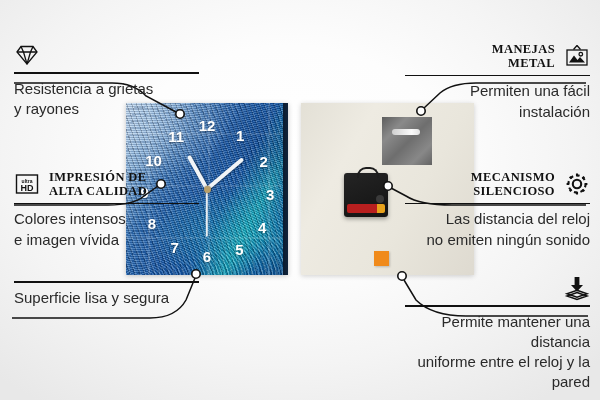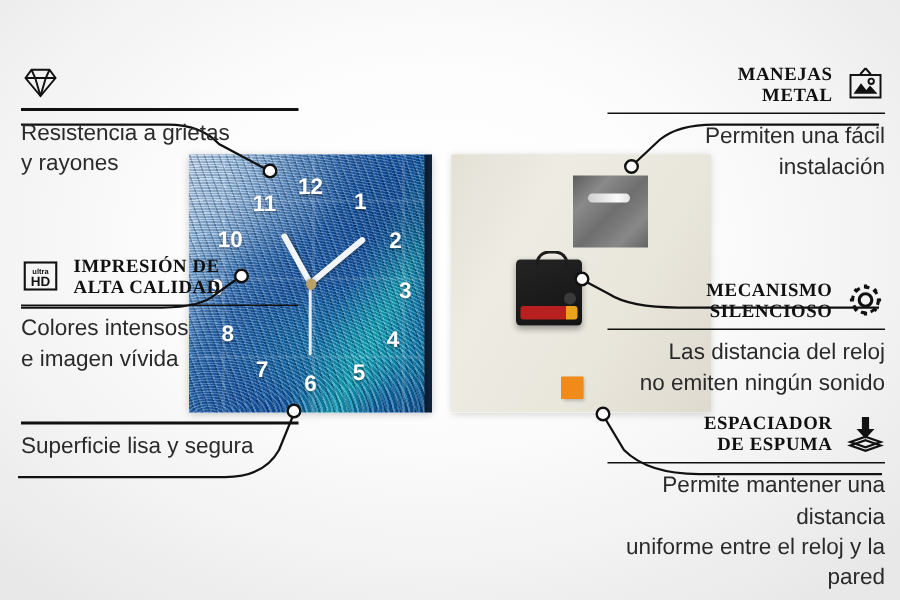--- a/index.html
+++ b/index.html
@@ -102,21 +102,21 @@
   .feat .rule{height:1.6px;background:#111;margin:4px 0 5px;}
   .feat .desc{font-family:Liberation Sans, sans-serif;font-size:15px;
     line-height:1.35;color:#2a2a2a;}
   .ico{flex:0 0 auto;width:26px;height:26px;display:block;}
   .ico svg{display:block;width:26px;height:26px;}
 
   #f-vidrio{top:42px;}
   #f-impresion{top:170px;}
   #f-bordes{top:277px;}
   #f-manejas{top:42px;}
-  #f-mecanismo{top:186px;}
+  #f-mecanismo{top:170px;}
   #f-espaciador{top:275px;}
 </style>
 </head>
 <body>
 
 <div id="stage">
 
   <div id="product">
 
     <div class="panel" id="front">
@@ -270,24 +270,20 @@
     </div>
     <div class="rule"></div>
     <div class="desc">
       <div>Las distancia del reloj</div>
       <div>no emiten ningún sonido</div>
     </div>
   </div>
 
   <div class="feat right" id="f-espaciador">
     <div class="head">
-      <div class="ttl">
-        <div>ESPACIADOR</div>
-        <div>DE ESPUMA</div>
-      </div>
       <span class="ico">
         <svg viewBox="0 0 26 26">
           <path d="M10.6 2 h4.8 v8 h3.6 L13 16.5 L7 10 h3.6 Z" fill="#111"></path>
           <path d="M13 17.5 L23 21 L13 24.5 L3 21 Z" fill="none" stroke="#111" stroke-width="1.5"></path>
           <path d="M13 15.2 L23 18.7 L13 22.2 L3 18.7 Z" fill="none" stroke="#111" stroke-width="1.5"></path>
         </svg>
       </span>
     </div>
     <div class="rule"></div>
     <div class="desc">

